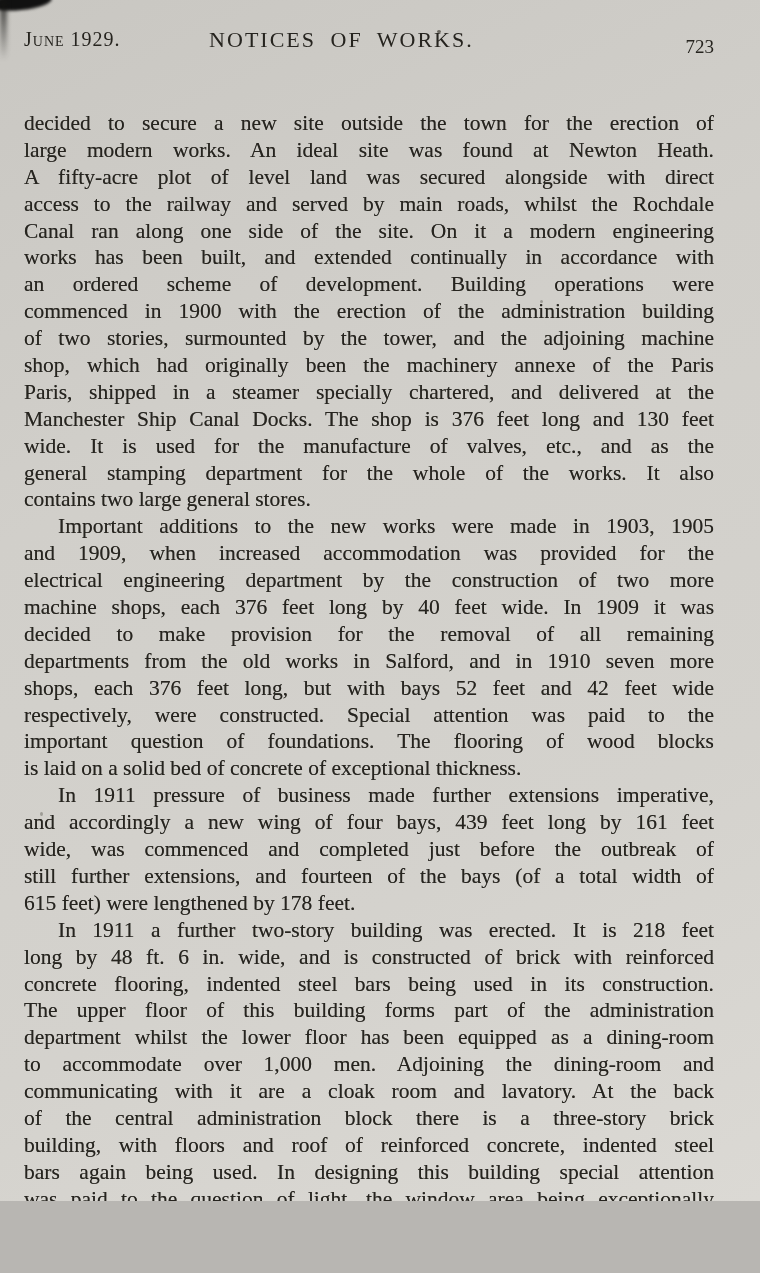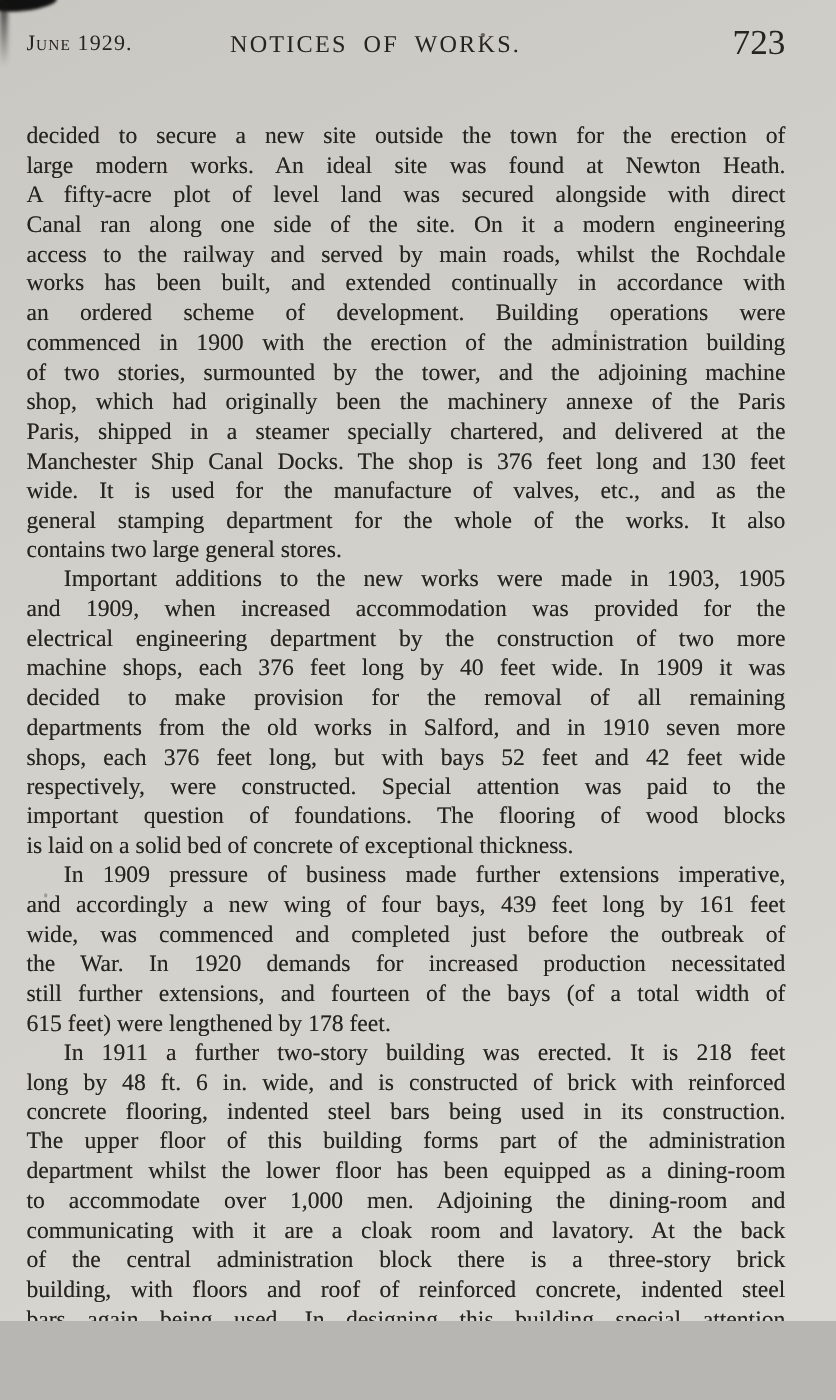--- a/index.html
+++ b/index.html
@@ -57,22 +57,22 @@
   .header .title {
     position: absolute;
     left: 46%; top: 7px;
     transform: translateX(-50%);
     font-size: 22px;
     letter-spacing: 2px;
     word-spacing: 7px;
   }
   .header .pageno {
     position: absolute;
-    right: 0; top: 0;
-    font-size: 32px;
+    right: 0; top: 16px;
+    font-size: 19px;
   }
 
   .body-text {
     margin: 40px 46px 0 24px;
     font-size: 21.5px;
     line-height: 26.9px;
     text-shadow: 0 0 0.5px rgba(38,36,31,0.55);
   }
   .paragraph { margin: 0; }
   .line {
@@ -103,22 +103,22 @@
     <span class="date">June 1929.</span>
     <span class="title">NOTICES OF WORKS.</span>
     <span class="pageno">723</span>
   </div>
 
   <div class="body-text">
       <div class="paragraph">
         <div class="line"><span>decided to secure a new site outside the town for the erection of</span></div>
         <div class="line"><span>large modern works.  An ideal site was found at Newton Heath.</span></div>
         <div class="line"><span>A fifty-acre plot of level land was secured alongside with direct</span></div>
+        <div class="line"><span>access to the railway and served by main roads, whilst the Rochdale</span></div>
         <div class="line"><span>Canal ran along one side of the site.  On it a modern engineering</span></div>
-        <div class="line"><span>access to the railway and served by main roads, whilst the Rochdale</span></div>
         <div class="line"><span>works has been built, and extended continually in accordance with</span></div>
         <div class="line"><span>an ordered scheme of development.  Building operations were</span></div>
         <div class="line"><span>commenced in 1900 with the erection of the administration building</span></div>
         <div class="line"><span>of two stories, surmounted by the tower, and the adjoining machine</span></div>
         <div class="line"><span>shop, which had originally been the machinery annexe of the Paris</span></div>
         <div class="line"><span>Paris, shipped in a steamer specially chartered, and delivered at the</span></div>
         <div class="line"><span>Manchester Ship Canal Docks.  The shop is 376 feet long and 130 feet</span></div>
         <div class="line"><span>wide.  It is used for the manufacture of valves, etc., and as the</span></div>
         <div class="line"><span>general stamping department for the whole of the works.  It also</span></div>
         <div class="line last"><span>contains two large general stores.</span></div>
@@ -129,24 +129,23 @@
         <div class="line"><span>electrical engineering department by the construction of two more</span></div>
         <div class="line"><span>machine shops, each 376 feet long by 40 feet wide.  In 1909 it was</span></div>
         <div class="line"><span>decided to make provision for the removal of all remaining</span></div>
         <div class="line"><span>departments from the old works in Salford, and in 1910 seven more</span></div>
         <div class="line"><span>shops, each 376 feet long, but with bays 52 feet and 42 feet wide</span></div>
         <div class="line"><span>respectively, were constructed.  Special attention was paid to the</span></div>
         <div class="line"><span>important question of foundations.  The flooring of wood blocks</span></div>
         <div class="line last"><span>is laid on a solid bed of concrete of exceptional thickness.</span></div>
       </div>
       <div class="paragraph">
-        <div class="line indent"><span>In 1909 pressure of business made further extensions imperative,</span></div>
+        <div class="line indent"><span>In 1911 pressure of business made further extensions imperative,</span></div>
         <div class="line"><span>and accordingly a new wing of four bays, 439 feet long by 161 feet</span></div>
         <div class="line"><span>wide, was commenced and completed just before the outbreak of</span></div>
-        <div class="line"><span>the War.  In 1920 demands for increased production necessitated</span></div>
         <div class="line"><span>still further extensions, and fourteen of the bays (of a total width of</span></div>
         <div class="line last"><span>615 feet) were lengthened by 178 feet.</span></div>
       </div>
       <div class="paragraph">
         <div class="line indent"><span>In 1911 a further two-story building was erected.  It is 218 feet</span></div>
         <div class="line"><span>long by 48 ft. 6 in. wide, and is constructed of brick with reinforced</span></div>
         <div class="line"><span>concrete flooring, indented steel bars being used in its construction.</span></div>
         <div class="line"><span>The upper floor of this building forms part of the administration</span></div>
         <div class="line"><span>department whilst the lower floor has been equipped as a dining-room</span></div>
         <div class="line"><span>to accommodate over 1,000 men.  Adjoining the dining-room and</span></div>

